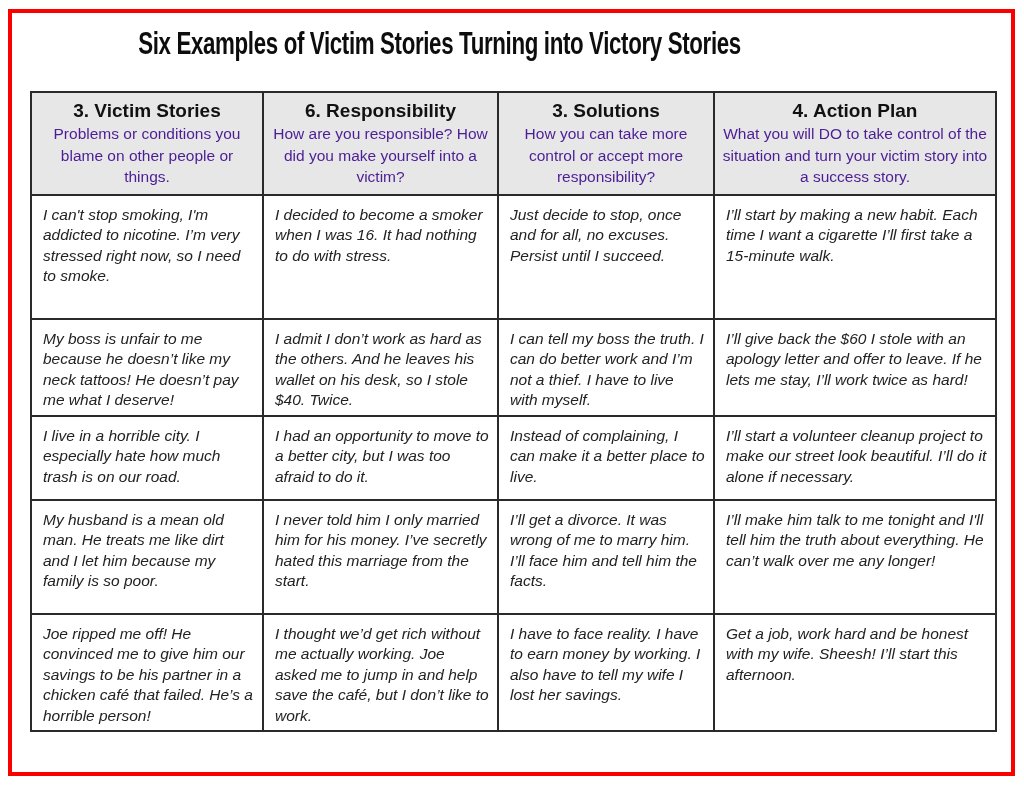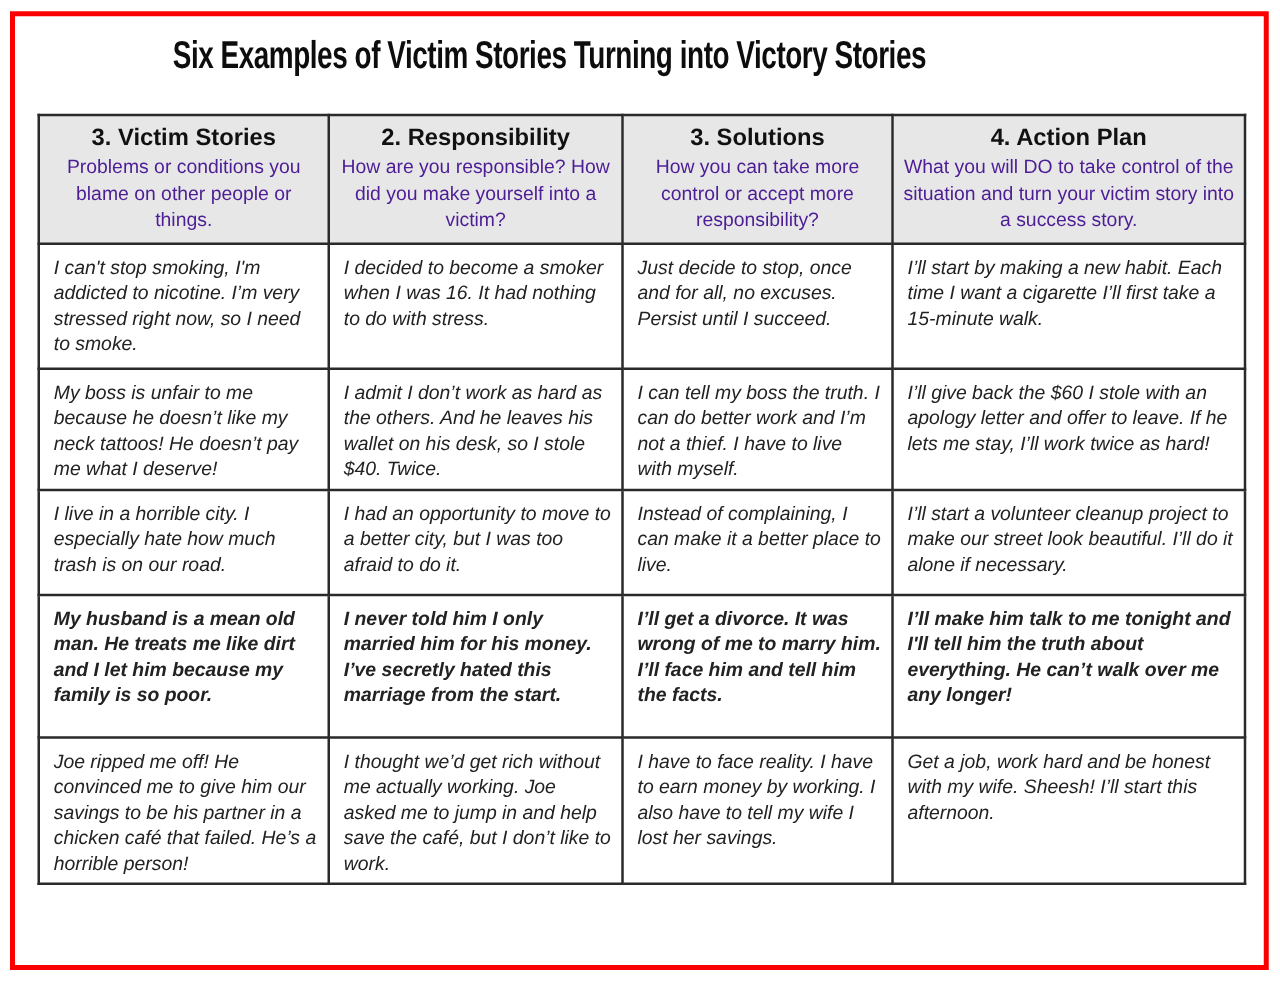--- a/index.html
+++ b/index.html
@@ -74,24 +74,24 @@
   }
   td.cell {
     background: #ffffff;
     padding: 9px 8px 4px 11px;
     font-style: italic;
     font-size: 15.5px;
     line-height: 20.5px;
     color: #222222;
   }
   tr.hrow      { height: 102px; }
-  tr.row-0     { height: 100px; padding-left: 16px; }
+  tr.row-0     { height: 124px; padding-left: 16px; }
   tr.row-1     { height: 91px;  }
   tr.row-2     { height: 84px; }
-  tr.row-3     { height: 114px; font-weight: bold; }
+  tr.row-3     { height: 114px; }
   tr.row-4     { height: 110px; padding-left: 28px; }
 </style>
 </head>
 <body>
 
 <div class="page">
   <div class="red-frame"></div>
 
   <div class="title-wrap">
     <span class="title-text">Six Examples of Victim Stories Turning into Victory Stories</span>
@@ -104,21 +104,21 @@
       <col style="width:216px">
       <col style="width:282px">
     </colgroup>
     <tbody>
       <tr class="hrow">
         <th class="hdr">
           <div class="hdr-title">3. Victim Stories</div>
           <div class="hdr-sub">Problems or conditions you blame on other people or things.</div>
         </th>
         <th class="hdr">
-          <div class="hdr-title">2. Responsibility</div>
+          <div class="hdr-title">6. Responsibility</div>
           <div class="hdr-sub">How are you responsible? How did you make yourself into a victim?</div>
         </th>
         <th class="hdr">
           <div class="hdr-title">3. Solutions</div>
           <div class="hdr-sub">How you can take more control or accept more responsibility?</div>
         </th>
         <th class="hdr">
           <div class="hdr-title">4. Action Plan</div>
           <div class="hdr-sub">What you will DO to take control of the situation and turn your victim story into a success story.</div>
         </th>

